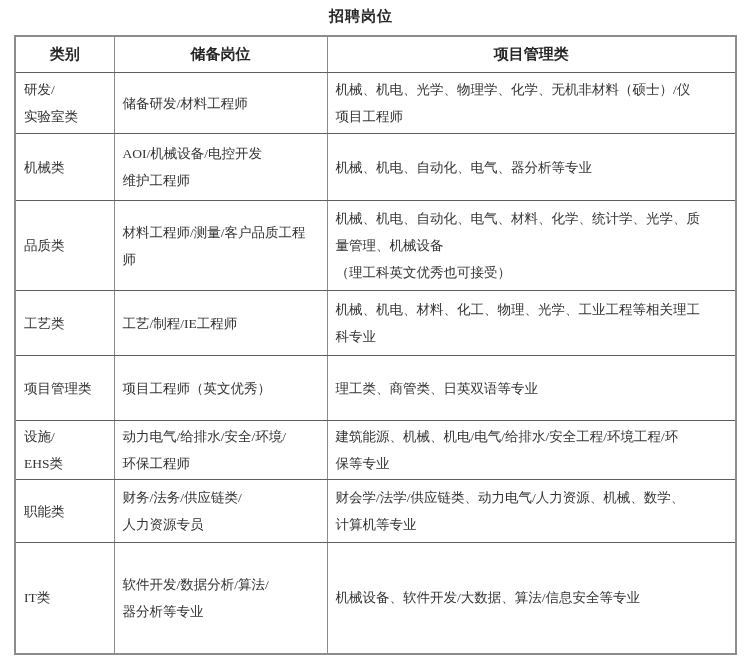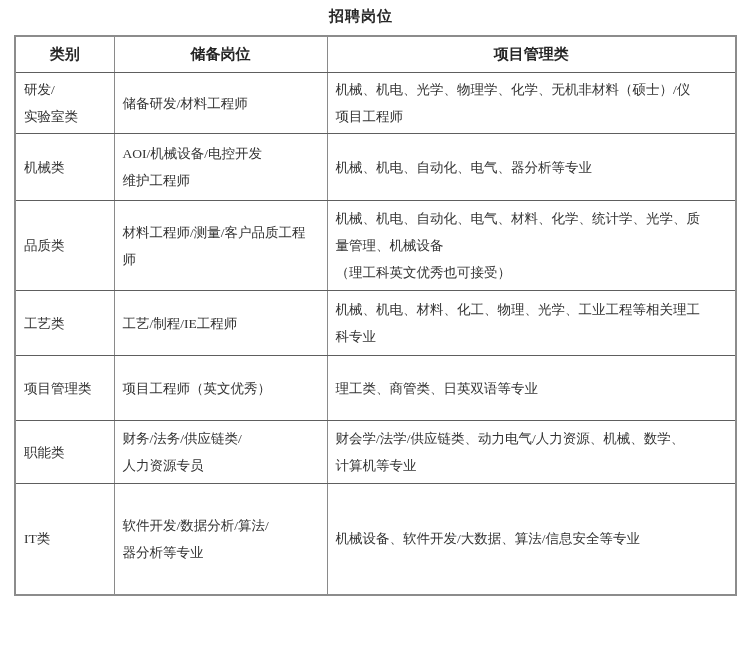--- a/index.html
+++ b/index.html
@@ -116,20 +116,28 @@
       <td>工艺类</td>
       <td>工艺/制程/IE工程师</td>
       <td>机械、机电、材料、化工、物理、光学、工业工程等相关理工
 科专业</td>
     </tr>
     <tr class="r5">
       <td>项目管理类</td>
       <td>项目工程师（英文优秀）</td>
       <td>理工类、商管类、日英双语等专业</td>
     </tr>
+    <tr class="r6">
+      <td>设施/
+EHS类</td>
+      <td>动力电气/给排水/安全/环境/
+环保工程师</td>
+      <td>建筑能源、机械、机电/电气/给排水/安全工程/环境工程/环
+保等专业</td>
+    </tr>
     <tr class="r7">
       <td>职能类</td>
       <td>财务/法务/供应链类/
 人力资源专员</td>
       <td>财会学/法学/供应链类、动力电气/人力资源、机械、数学、
 计算机等专业</td>
     </tr>
     <tr class="r8">
       <td>IT类</td>
       <td>软件开发/数据分析/算法/

